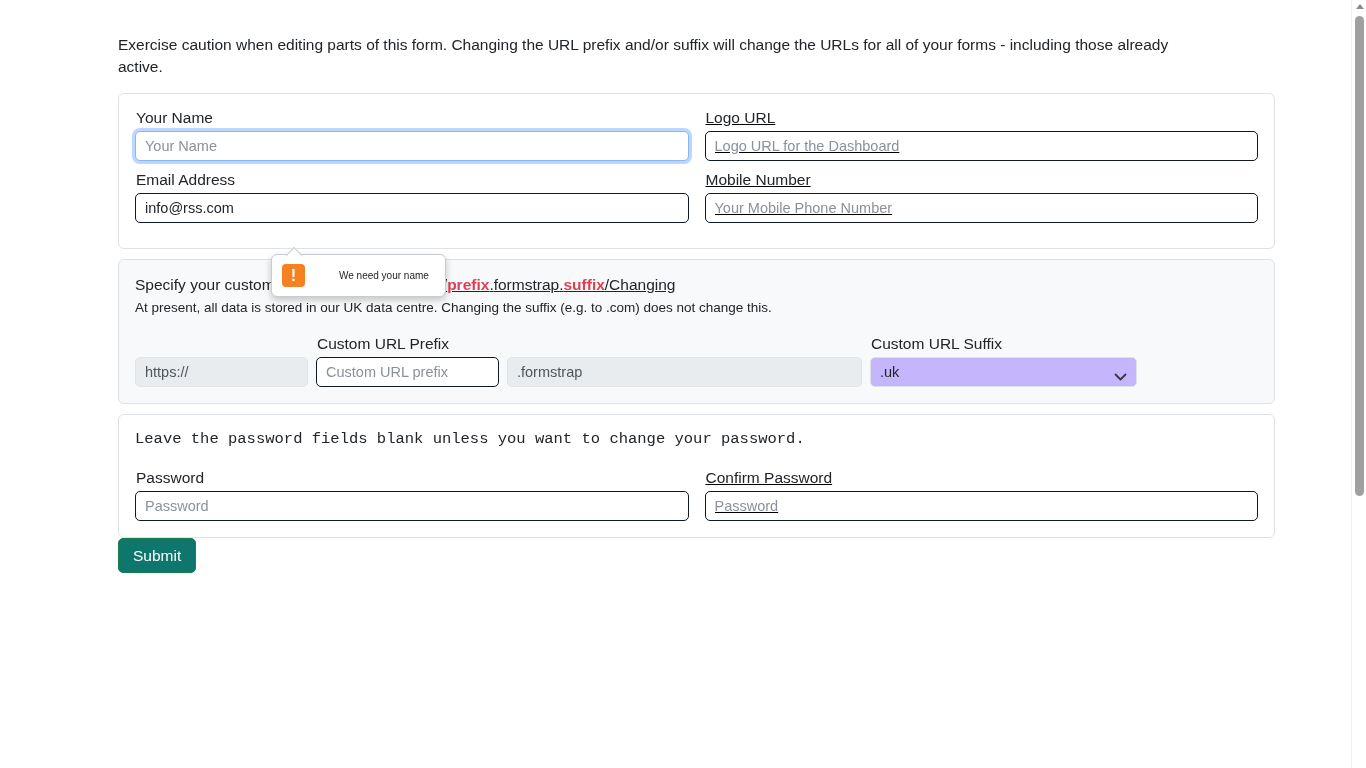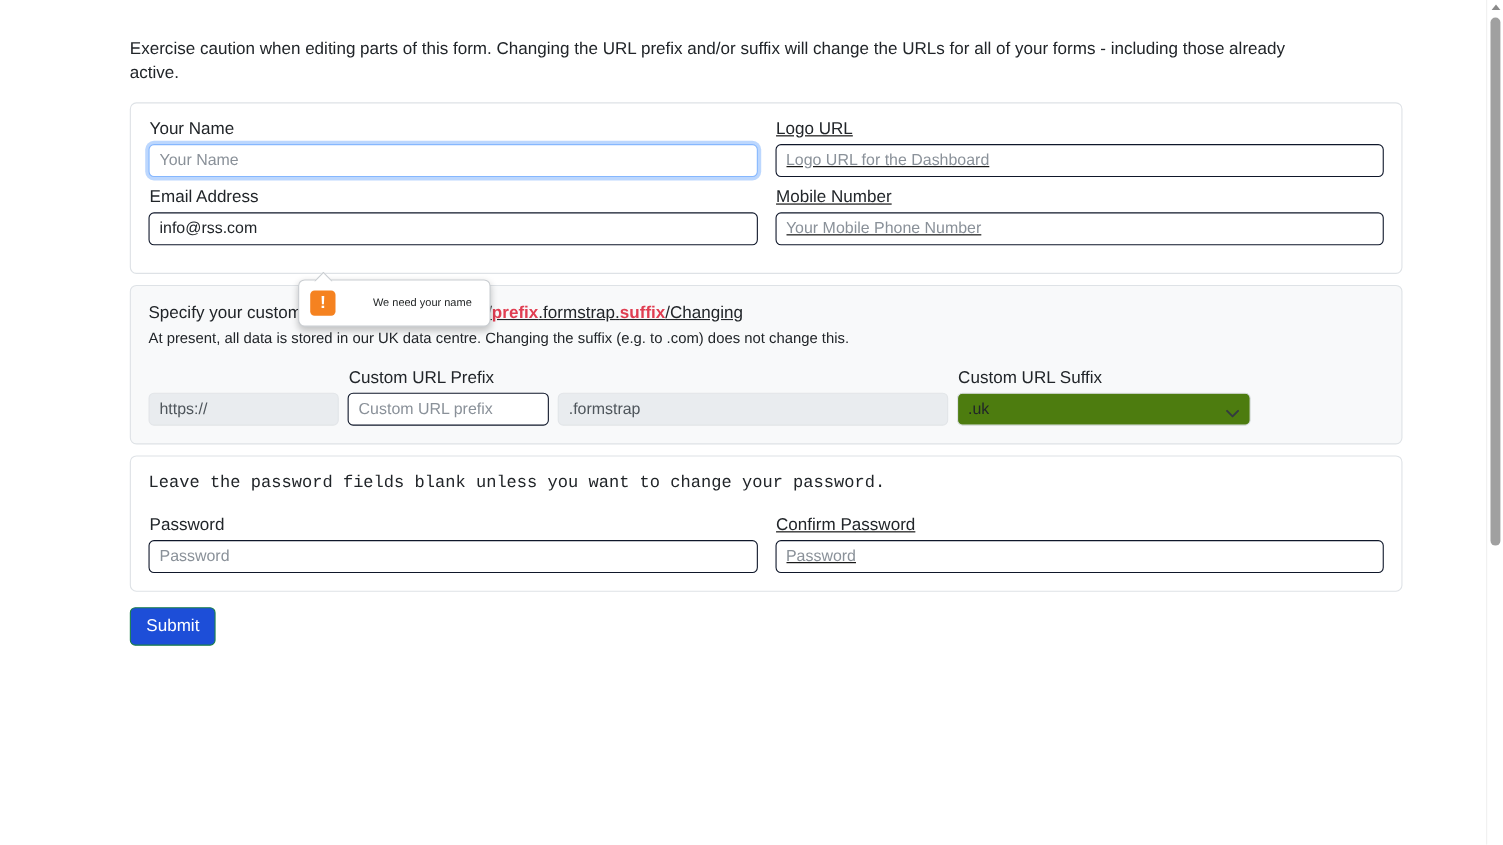--- a/index.html
+++ b/index.html
@@ -168,39 +168,39 @@
   .u-mid    { width: 355px; flex: 0 0 355px; margin-left: 8px; }
   .u-suffix { width: 267px; flex: 0 0 267px; margin-left: 8px; }
 
   .selwrap { position: relative; }
   .sel {
     display: block;
     width: 100%;
     height: 30px;
     border: 1px solid #dee2e6;
     border-radius: 5px;
-    background: #4d7c0f;
+    background: #c4b5fd;
     font-family: "Liberation Sans", sans-serif;
     font-size: 14.5px;
     color: #212529;
     padding: 0 28px 0 9px;
     line-height: 28px;
     appearance: none;
     -webkit-appearance: none;
     outline: none;
   }
   .chev {
     position: absolute;
     right: 10px; top: 11px;
     pointer-events: none;
   }
 
   .btn-submit {
-    margin-top: 14px;
-    background: #1d4ed8;
+    margin-top: 0;
+    background: #0f766e;
     border: 1px solid #1a8049;
     color: #ffffff;
     font-family: "Liberation Sans", sans-serif;
     font-size: 15.5px;
     border-radius: 5px;
     padding: 0 14px;
     height: 35px;
     line-height: 33px;
     cursor: pointer;
   }

